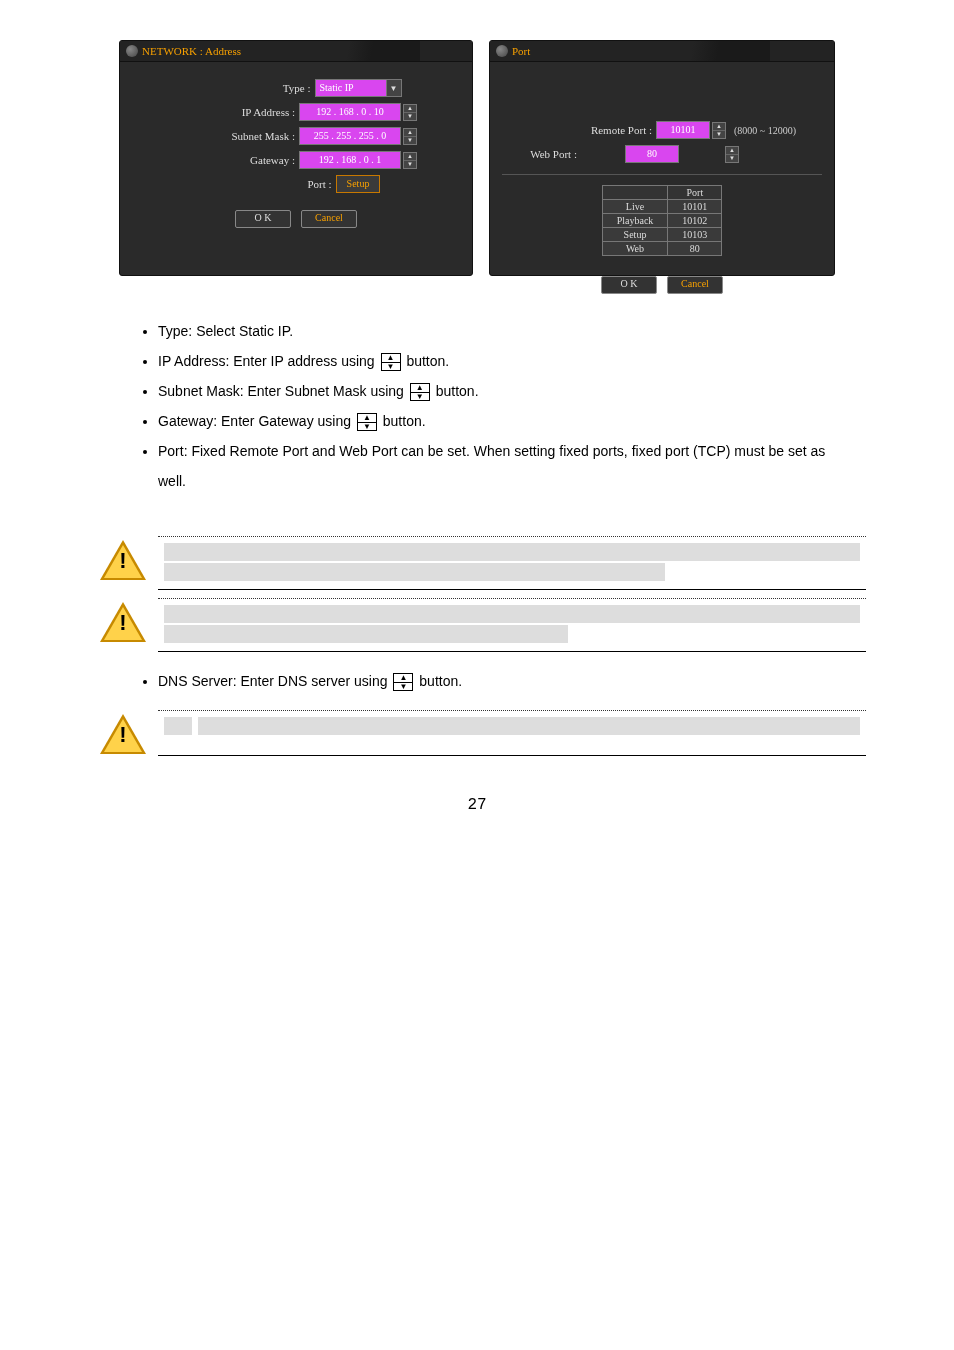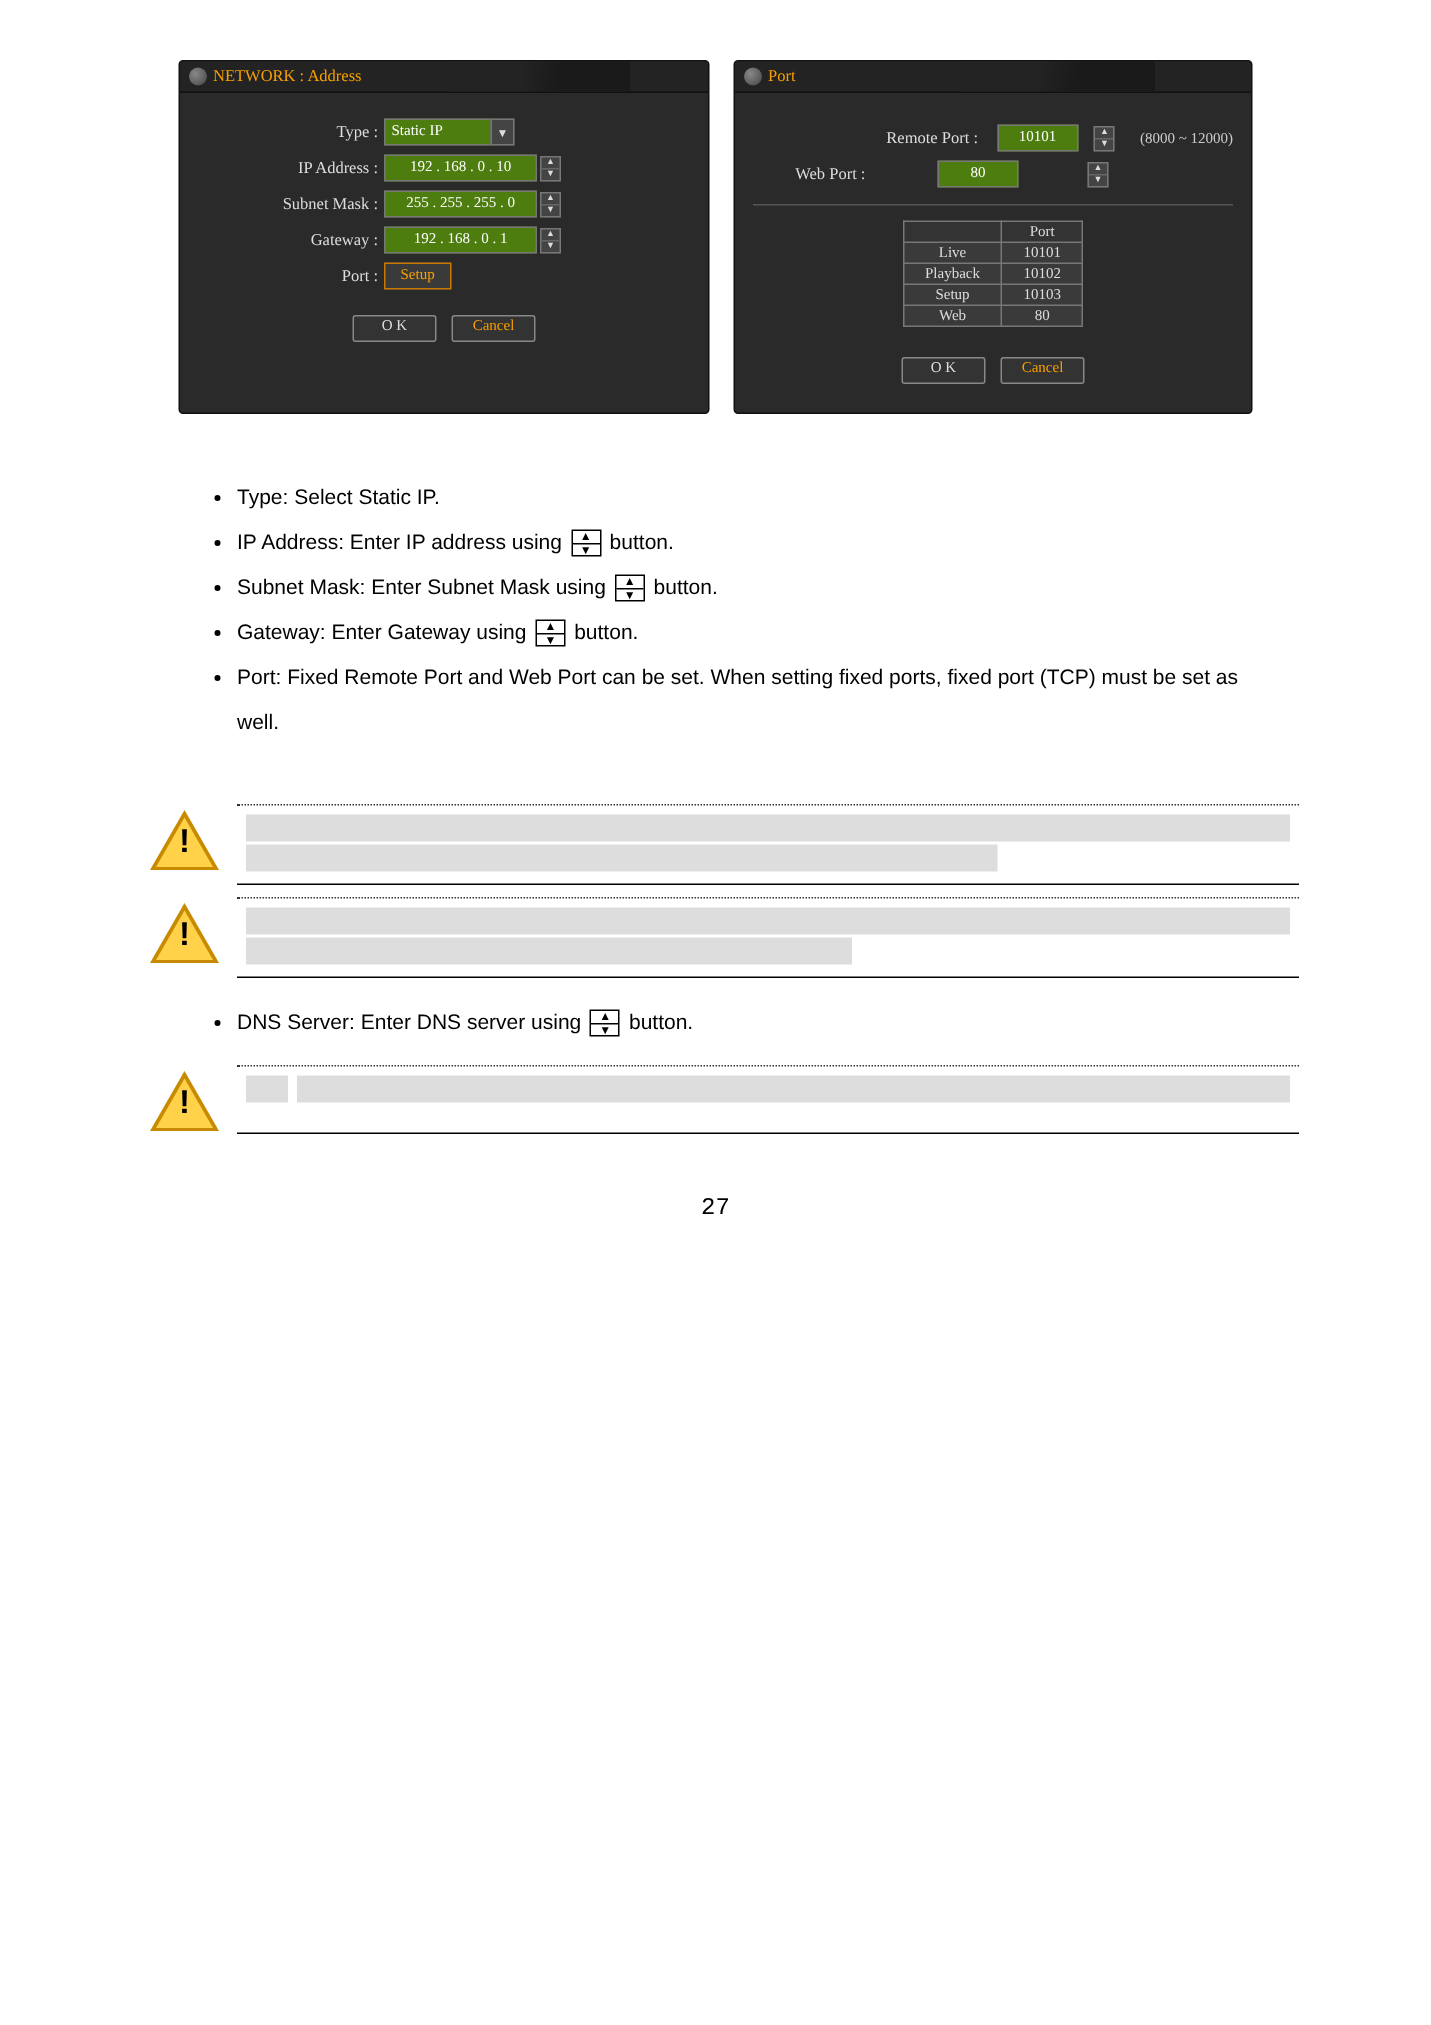--- a/index.html
+++ b/index.html
@@ -68,30 +68,31 @@
     background: linear-gradient(100deg, #232323 40%, #1a1a1a 60%);
   }
   .panel-right .tab-slope { left: 150px; width:130px;}
   .form-area {
     padding: 14px 12px 10px 12px;
   }
   .form-row {
     display: flex;
     align-items: center;
     height: 24px;
+    justify-content: center;
   }
   .form-label {
     width: 120px;
     text-align: right;
     padding-right: 4px;
     color: #ddd;
     font-size: 11px;
   }
   .field-box {
-    background: #4d7c0f;
+    background: #d946ef;
     border: 1px solid #777;
     color: #fff;
     padding: 1px 6px;
     font-size: 10px;
     min-width: 88px;
     height: 14px;
     line-height: 14px;
     display: inline-block;
     text-align: center;
   }
@@ -342,21 +343,21 @@
       </div>
     </div>
 
     <div class="panel panel-right">
       <div class="tab-header">
         <span class="circle-icon"></span>
         <span class="title">Port</span>
         <div class="tab-slope"></div>
       </div>
       <div class="form-area" style="padding-top:18px;">
-        <div class="form-row" style="justify-content:space-between;">
+        <div class="form-row" style="justify-content:flex-start;margin-top:38px;">
           <div class="form-label" style="width:150px;">Remote Port :</div>
           <div class="field-box" style="min-width:40px;">10101</div>
           <div class="spinner">
               <div class="up">▲</div>
               <div>▼</div>
             </div>
           <div class="port-note">(8000 ~ 12000)</div>
         </div>
         <div class="form-row" style="justify-content:center;gap:44px;">
           <div class="form-label" style="width:150px;">Web Port :</div>

